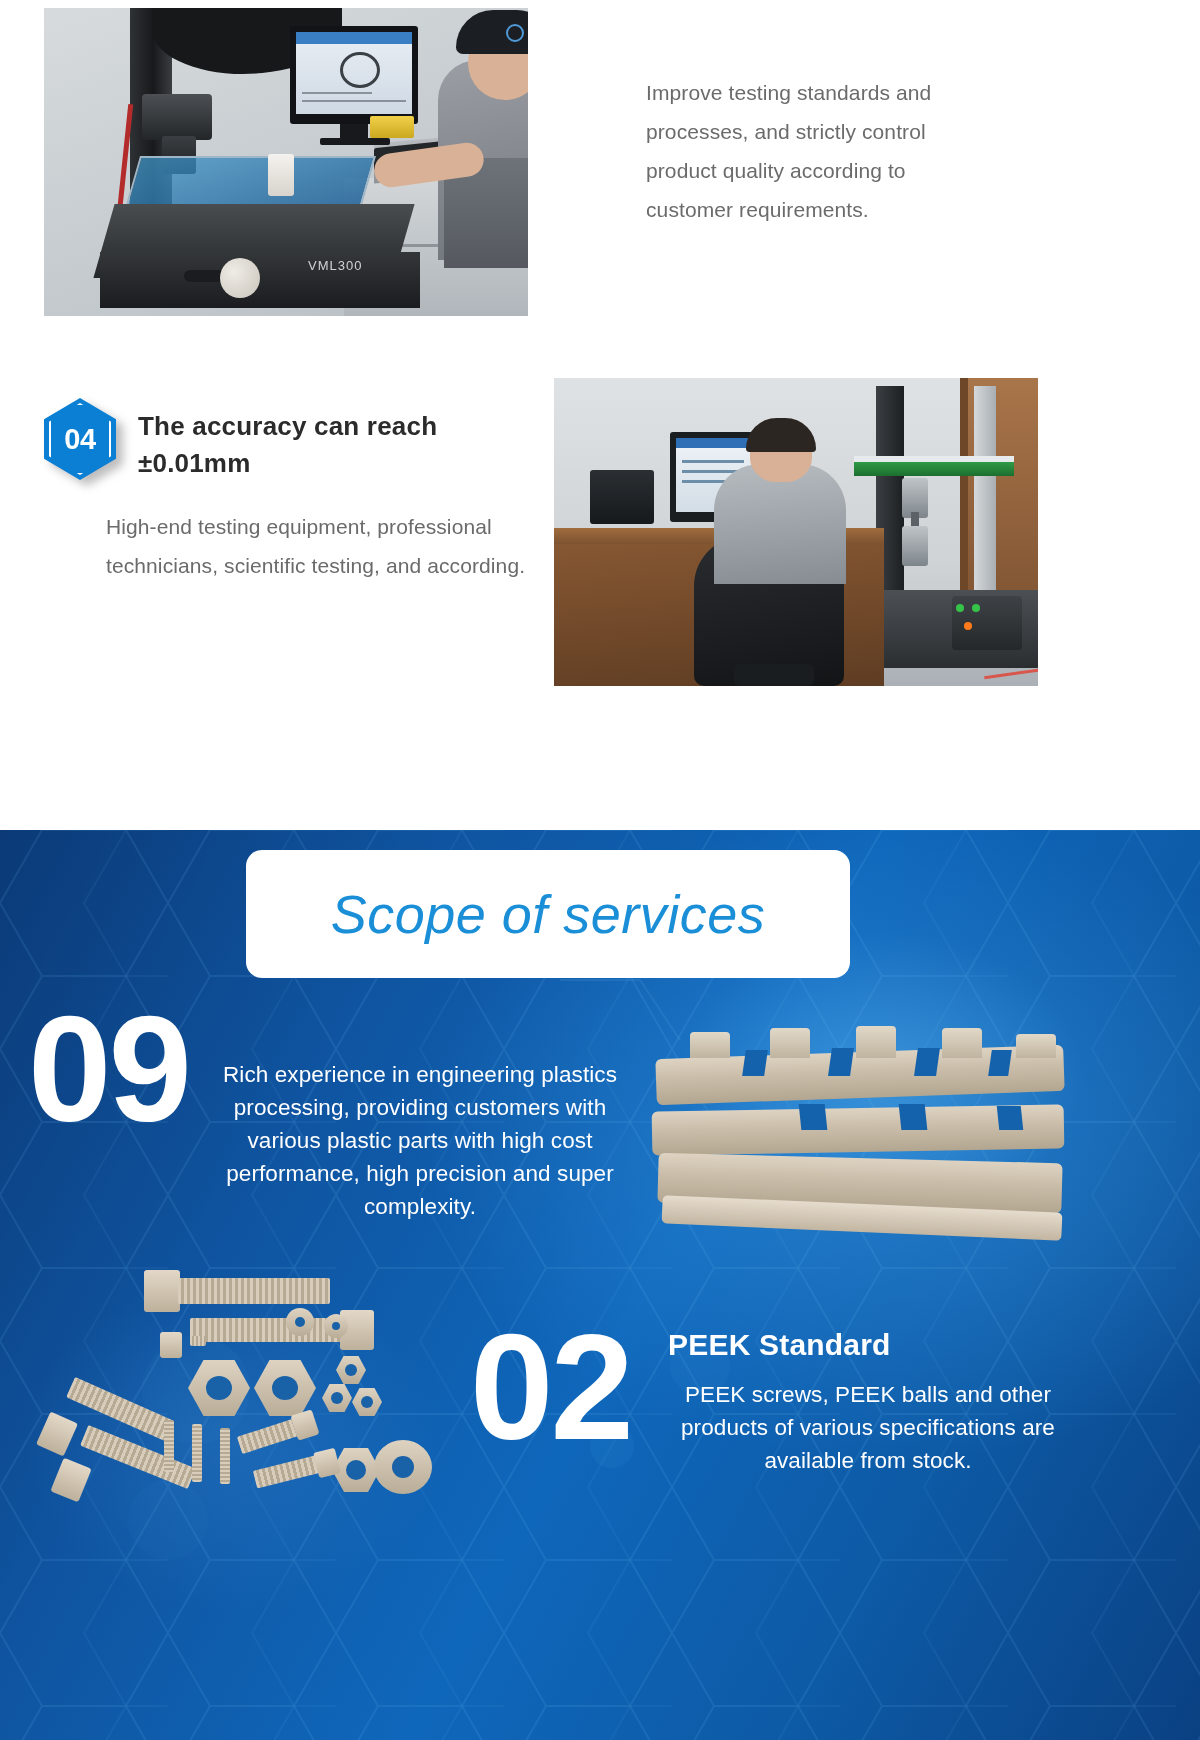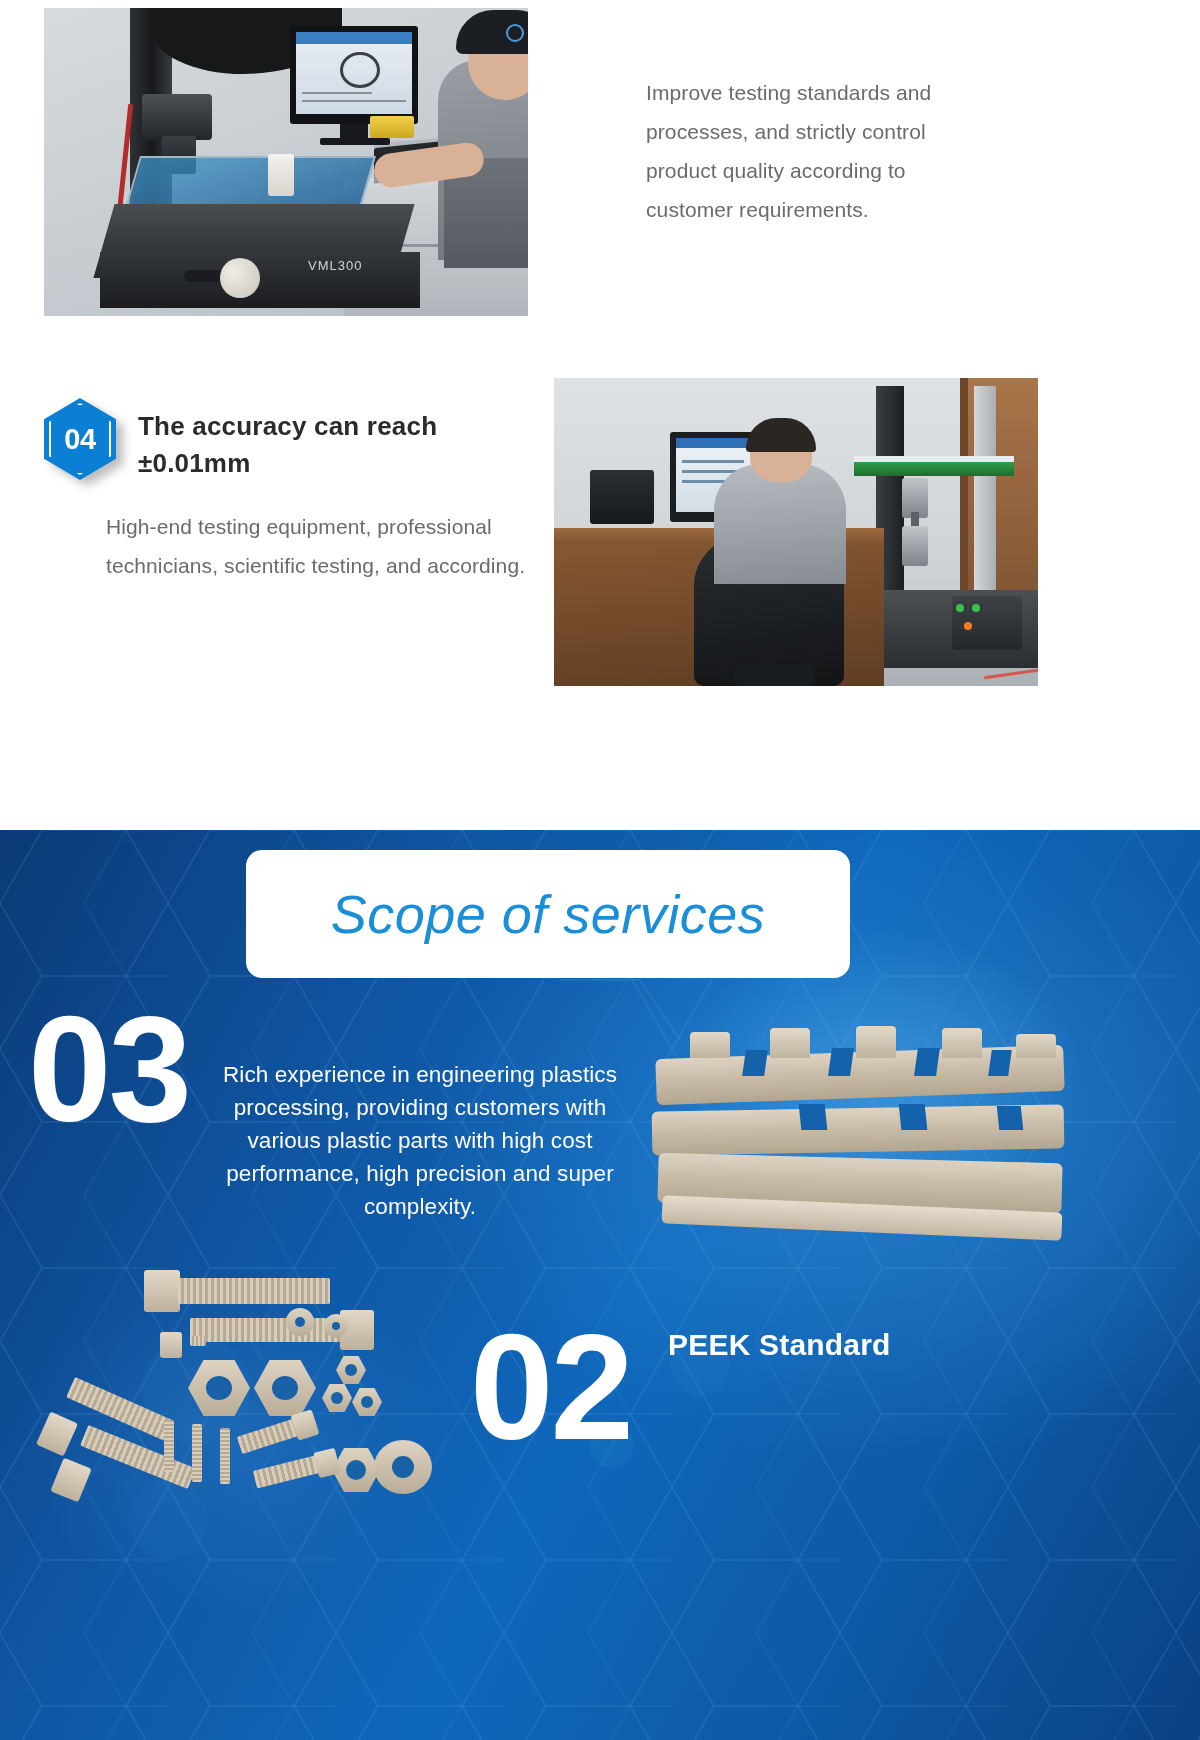--- a/index.html
+++ b/index.html
@@ -367,21 +367,21 @@
     <circle cx="168" cy="690" r="40" fill="#4fa9e8" fill-opacity="0.10"></circle>
     <path d="M560 150 L640 150 L680 210" fill="none" stroke="#8fd0fa" stroke-opacity="0.25" stroke-width="2"></path>
   </svg>
   <div class="glow-a"></div>
   <div class="glow-b"></div>
 
   <div class="title-plate">
     <div class="title-plate-text">Scope of services</div>
   </div>
 
-  <div class="big-num" id="scope-num-01">03</div>
+  <div class="big-num" id="scope-num-01">09</div>
   <div class="scope-body" id="scope-body-01">Rich experience in engineering plastics processing, providing customers with various plastic parts with high cost performance, high precision and super complexity.</div>
 
   <div class="chain-img">
     <div class="chain-seg" style="left:6px;  top:26px;  width:408px; height:46px; transform:rotate(-2deg);"></div>
     <div class="chain-seg" style="left:2px;  top:82px;  width:412px; height:44px; transform:rotate(-1deg);"></div>
     <div class="chain-seg" style="left:8px;  top:132px; width:404px; height:50px; transform:rotate(1.5deg);"></div>
     <div class="chain-bar" style="left:12px; top:178px; width:400px; height:28px; transform:rotate(2.5deg); border-radius:5px;"></div>
     <div class="chain-tooth" style="left:40px;  top:6px;  width:40px; height:26px;"></div>
     <div class="chain-tooth" style="left:120px; top:2px;  width:40px; height:30px;"></div>
     <div class="chain-tooth" style="left:206px; top:0px;  width:40px; height:32px;"></div>
@@ -391,20 +391,21 @@
     <div class="chain-notch" style="left:180px; top:22px; width:22px; height:28px; transform:skewX(-8deg);"></div>
     <div class="chain-notch" style="left:266px; top:22px; width:22px; height:28px; transform:skewX(-8deg);"></div>
     <div class="chain-notch" style="left:340px; top:24px; width:20px; height:26px; transform:skewX(-8deg);"></div>
     <div class="chain-notch" style="left:150px; top:78px; width:26px; height:26px; transform:skewX(6deg);"></div>
     <div class="chain-notch" style="left:250px; top:78px; width:26px; height:26px; transform:skewX(6deg);"></div>
     <div class="chain-notch" style="left:348px; top:80px; width:24px; height:24px; transform:skewX(6deg);"></div>
   </div>
 
   <div class="big-num" id="scope-num-02">02</div>
   <div class="scope-title" id="scope-title-02">PEEK Standard</div>
+  <div class="scope-body" id="scope-body-02">PEEK screws, PEEK balls and other products of various specifications are available from stock.</div>
 
   <div class="screws-img">
 
     <div class="bolt-head" style="left:104px; top:22px;  width:36px; height:42px;"></div>
     <div class="bolt-shaft" style="left:138px; top:30px;  width:152px; height:26px;"></div>
 
     <div class="bolt-shaft" style="left:150px; top:70px;  width:156px; height:24px;"></div>
     <div class="bolt-head" style="left:300px; top:62px;  width:34px; height:40px;"></div>
 
     <div class="bolt-head" style="left:2px;   top:168px; width:30px; height:36px; transform:rotate(24deg);"></div>

